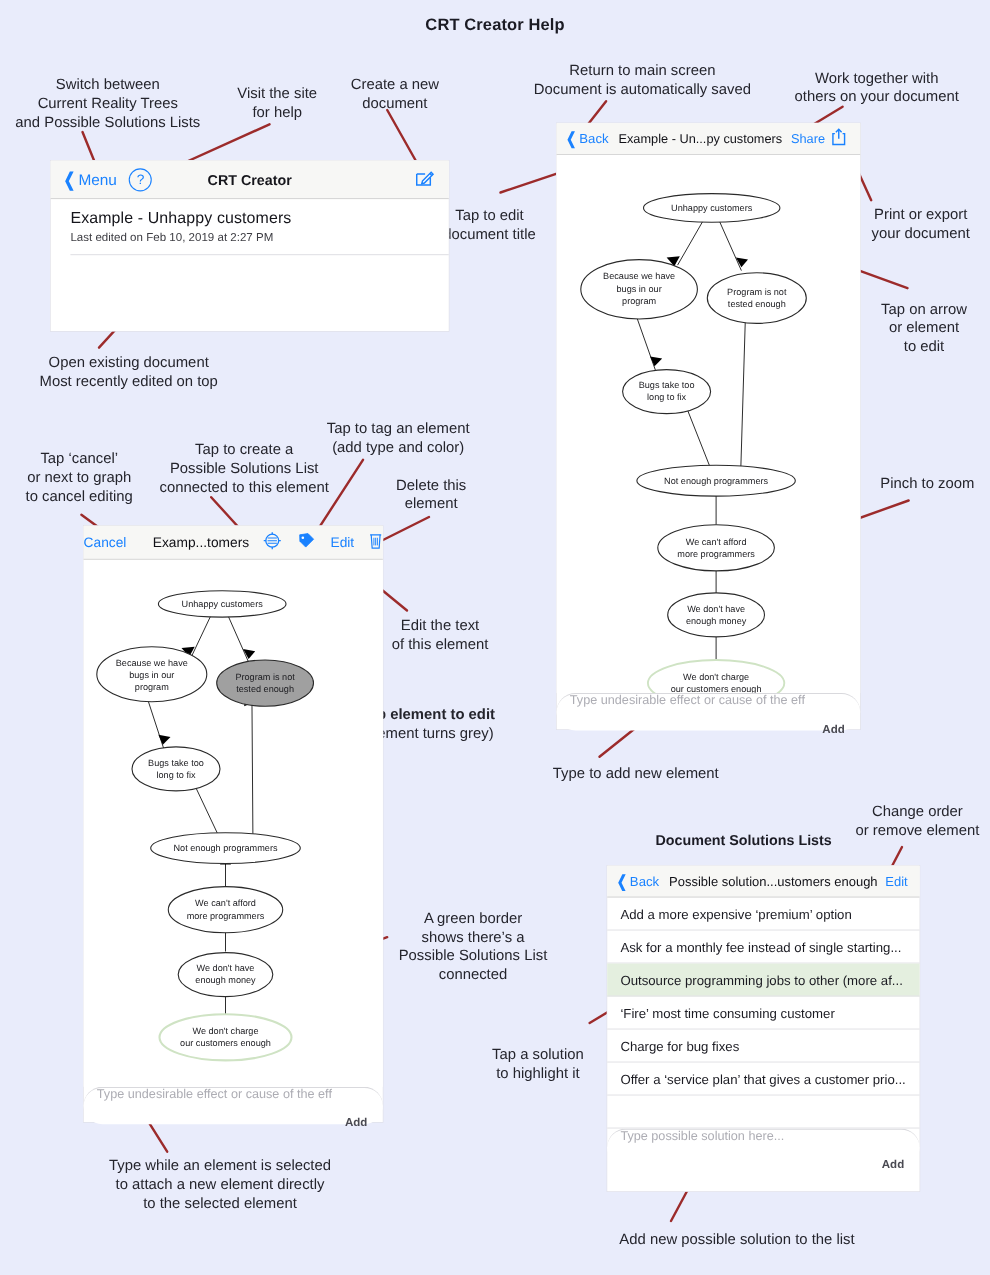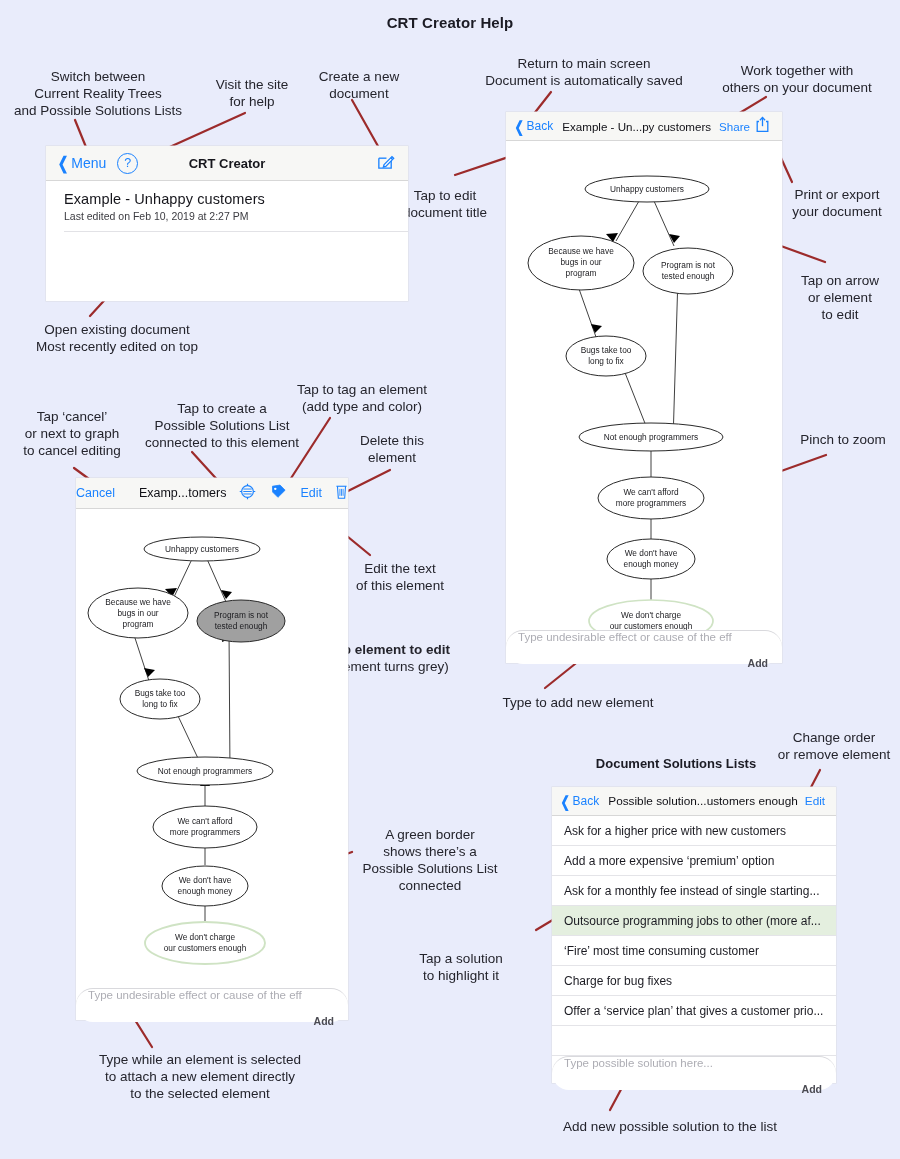--- a/index.html
+++ b/index.html
@@ -187,21 +187,21 @@
 <div class="abs anno" style="left:362px;top:826px;width:136px;">A green border
 shows there’s a
 Possible Solutions List
 connected</div>
 <div class="abs anno" style="left:50px;top:1051px;width:300px;">Type while an element is selected
 to attach a new element directly
 to the selected element</div>
 
 <div class="abs anno" style="left:770px;top:729px;width:128px;">Change order
 or remove element</div>
-<div class="abs anno" style="left:404px;top:950px;width:114px;">Tap a solution
+<div class="abs anno" style="left:432px;top:950px;width:114px;">Tap a solution
 to highlight it</div>
 <div class="abs anno" style="left:500px;top:1118px;width:340px;">Add new possible solution to the list</div>
 
 <div class="abs sec-title" style="left:556px;top:756px;width:240px;">Document Solutions Lists</div>
 
 <div class="abs panel" style="left:46px;top:146px;width:362px;height:155px;">
   <div class="navbar">
     <div style="display:flex;align-items:center;margin-left:10px;">
       <span class="chev">❮</span>
       <span class="blue" style="font-size:14px;">Menu</span>
@@ -387,23 +387,20 @@
   <div class="navbar" style="height:28px;">
     <div style="display:flex;align-items:center;margin-left:7px;">
       <span class="chev" style="font-size:15px;">❮</span>
       <span class="blue" style="font-size:12px;">Back</span>
     </div>
     <span style="font-size:11.8px;color:#101016;margin-left:9px;white-space:nowrap;">Possible solution...ustomers enough</span>
     <span class="blue" style="font-size:11.8px;margin-left:7px;">Edit</span>
   </div>
 
   <div class="sol-row">
-      <span>Ask for a higher price with new customers</span>
-    </div>
-  <div class="sol-row">
       <span>Add a more expensive ‘premium’ option</span>
     </div>
   <div class="sol-row">
       <span>Ask for a monthly fee instead of single starting...</span>
     </div>
   <div class="sol-row hl">
       <span>Outsource programming jobs to other (more af...</span>
     </div>
   <div class="sol-row">
       <span>‘Fire’ most time consuming customer</span>

